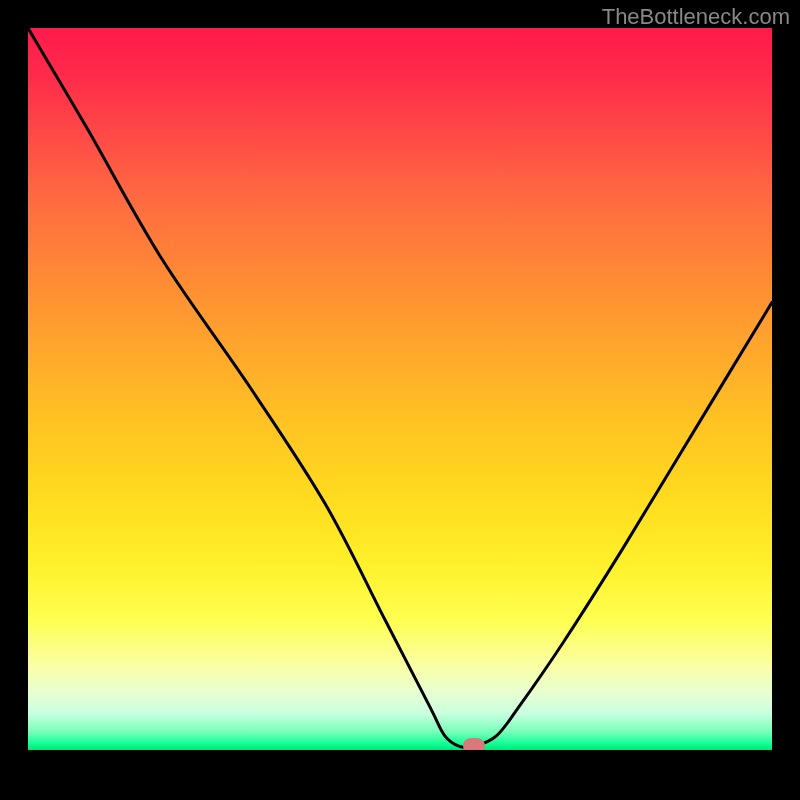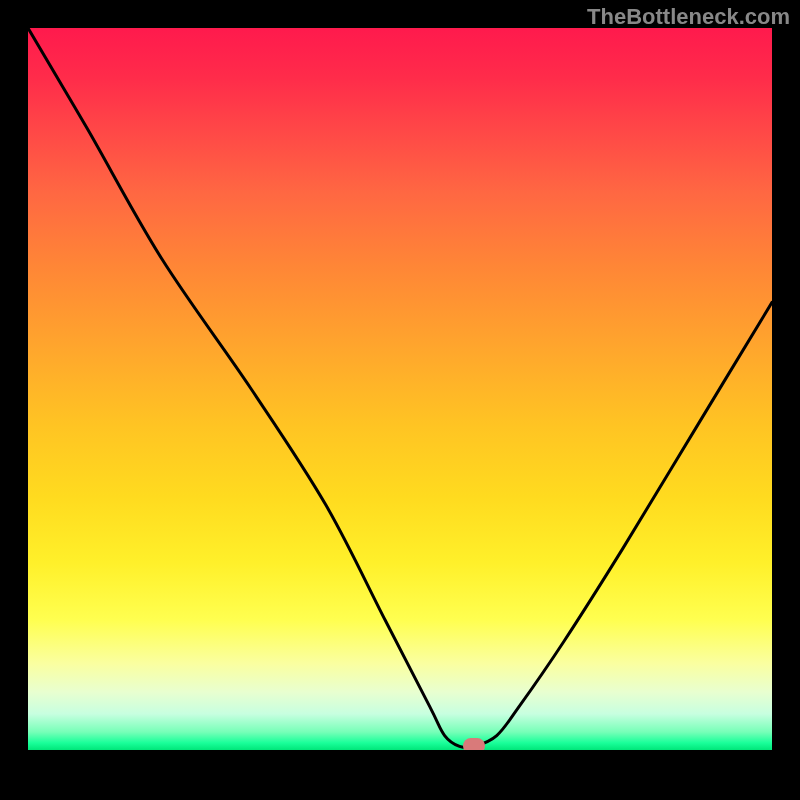--- a/index.html
+++ b/index.html
@@ -10,21 +10,21 @@
     font-family: Arial, sans-serif;
     position: relative;
     overflow: hidden;
   }
   .watermark {
     position: absolute;
     top: 4px;
     right: 10px;
     color: #888;
     font-size: 22px;
-    font-weight: 700;
+    font-weight: 400;
     z-index: 10;
     margin-left: 26px;
   }
   .chart-wrap {
     position: absolute;
     top: 28px;
     left: 28px;
     width: 744px;
     height: 744px;
   }

